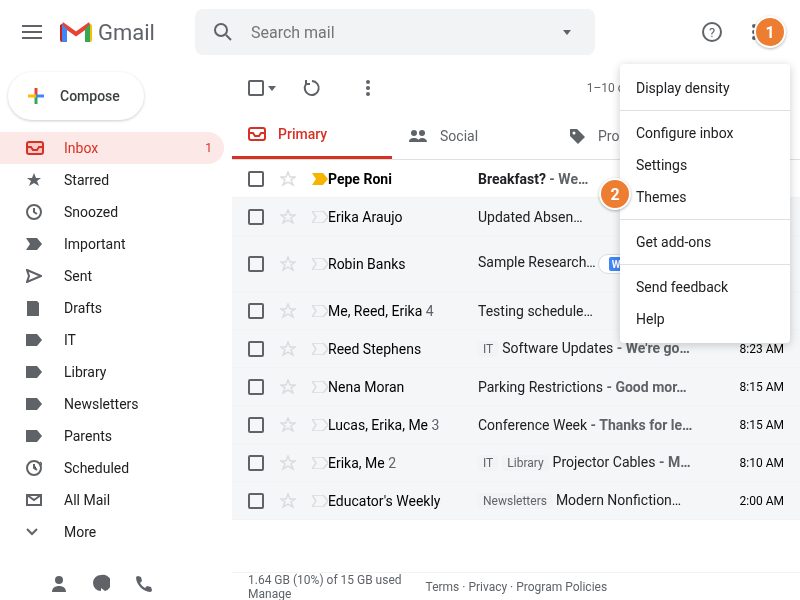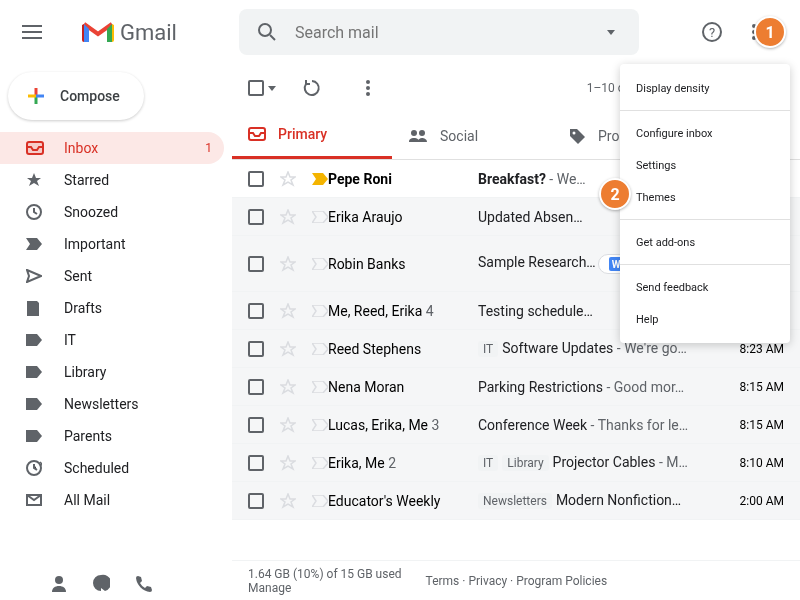--- a/index.html
+++ b/index.html
@@ -1,17 +1,17 @@
 <!DOCTYPE html>
 <html><head>
 <meta charset="utf-8">
 <style>
 * { margin: 0; padding: 0; box-sizing: border-box; font-family: 'Roboto', Arial, sans-serif; }
 body { width: 800px; height: 600px; overflow: hidden; background: #fff; position: relative; }
-.header { height: 64px; display: flex; align-items: center; padding: 0 8px; gap: 22px; }
+.header { height: 64px; display: flex; align-items: center; padding: 0 8px; }
 .hamburger { width: 48px; height: 48px; display: flex; align-items: center; justify-content: center; cursor: pointer; color: #5f6368; }
 .logo-wrap { display: flex; align-items: center; margin-left: 4px; }
 .logo-m { width: 32px; height: 24px; position: relative; }
 .logo-text { font-size: 22px; color: #5f6368; margin-left: 6px; font-weight: 400; }
 .search-bar { flex: 1; max-width: 400px; height: 46px; background: #f1f3f4; border-radius: 8px; display: flex; align-items: center; margin-left: 40px; padding: 0 8px; }
 .search-bar input { border: none; background: transparent; flex: 1; font-size: 16px; color: #5f6368; outline: none; padding: 0 8px; }
 .header-right { display: flex; align-items: center; margin-left: auto; gap: 8px; padding-right: 12px; }
 .icon-btn { width: 40px; height: 40px; display: flex; align-items: center; justify-content: center; border-radius: 50%; cursor: pointer; color: #5f6368; }
 .callout { width: 32px; height: 32px; border-radius: 50%; background: #ed7d31; color: #fff; display: flex; align-items: center; justify-content: center; font-weight: bold; font-size: 16px; border: 2px solid #fff; box-shadow: 0 1px 3px rgba(0,0,0,0.3); position: absolute; z-index: 200; }
 .main { display: flex; height: 536px; }
@@ -31,29 +31,29 @@
 .toolbar-right { margin-left: auto; display: flex; align-items: center; gap: 4px; font-size: 12px; color: #5f6368; }
 .tabs { height: 48px; display: flex; border-bottom: 1px solid #e0e0e0; }
 .tab { flex: 0 0 160px; display: flex; align-items: center; padding: 0 16px; font-size: 14px; color: #5f6368; cursor: pointer; gap: 12px; }
 .tab.active { color: #d93025; border-bottom: 3px solid #d93025; font-weight: 500; }
 .email-list { flex: 1; overflow: hidden; }
 .email-row { height: 38px; display: flex; align-items: center; padding: 0 16px; border-bottom: 1px solid #f1f3f4; font-size: 14px; cursor: pointer; background: #f5f6f7; }
 .email-row.unread { background: #fff; font-weight: 700; }
 .email-row .row-controls { display: flex; align-items: center; gap: 16px; width: 80px; }
 .email-sender { width: 150px; overflow: hidden; text-overflow: ellipsis; white-space: nowrap; }
 .email-subject { flex: 1; overflow: hidden; text-overflow: ellipsis; white-space: nowrap; color: #202124; }
-.email-snippet { color: #5f6368; font-weight: 400; }
+.email-snippet { color: #5f6368; font-weight: 700; }
 .email-time { width: 60px; text-align: right; font-size: 12px; }
 .chip { display: inline-flex; align-items: center; background: #f1f3f4; border-radius: 10px; padding: 2px 8px; font-size: 12px; color: #5f6368; margin-right: 4px; font-weight: 400; }
 .chip.small { border-radius: 3px; padding: 1px 5px; }
 .attachment-chip { display: inline-flex; align-items: center; background: #fff; border: 1px solid #dadce0; border-radius: 12px; padding: 2px 10px; font-size: 12px; margin-top: 0; gap: 6px; }
-.footer { height: 40px; display: flex; align-items: center; font-size: 12px; color: #5f6368; padding: 0 16px; gap: 24px; border-top: 1px solid #f1f3f4; }
+.footer { height: 28px; display: flex; align-items: center; font-size: 12px; color: #5f6368; padding: 0 16px; gap: 24px; border-top: 1px solid #f1f3f4; }
 .sidebar-footer { position: absolute; bottom: 8px; left: 50px; display: flex; gap: 24px; color: #5f6368; }
 .settings-menu { position: absolute; top: 64px; right: 10px; width: 170px; background: #fff; box-shadow: 0 2px 10px rgba(0,0,0,0.2); border-radius: 4px; padding: 8px 0; z-index: 100; }
-.menu-item { height: 32px; display: flex; align-items: center; padding: 0 16px; font-size: 11px; color: #202124; cursor: pointer; position: relative; }
+.menu-item { height: 32px; display: flex; align-items: center; padding: 0 16px; font-size: 14px; color: #202124; cursor: pointer; position: relative; }
 .menu-divider { height: 1px; background: #e0e0e0; margin: 6px 0; }
 svg { display: block; }
 .star { color: #dadce0; }
 .dropdown-caret { width: 0; height: 0; border-left: 4px solid transparent; border-right: 4px solid transparent; border-top: 5px solid #5f6368; }
 .row-tall { height: 56px; }
 .row-tall .email-subject { display: flex; flex-direction: row; align-items: flex-start; gap: 2px; }
 </style>
 </head>
 <body>
 
@@ -217,20 +217,28 @@
         </div>
         <div class="nav-item">
           <span class="nav-icon">
             <svg width="16" height="12">
               <rect x="1" y="1" width="14" height="10" stroke="currentColor" stroke-width="2" fill="none"></rect>
               <path d="M1 1l7 5 7-5" stroke="currentColor" stroke-width="2" fill="none"></path>
             </svg>
           </span>
           <span>All Mail</span>
         </div>
+        <div class="nav-item">
+          <span class="nav-icon">
+            <svg width="12" height="8">
+              <path d="M1 1l5 5 5-5" stroke="currentColor" stroke-width="2" fill="none"></path>
+            </svg>
+          </span>
+          <span>More</span>
+        </div>
       </div>
   </div>
 
   <div class="content">
     <div class="toolbar">
       <div class="toolbar-left">
         <div style="display:flex;align-items:center;gap:4px">
           <div class="checkbox"></div>
           <div class="dropdown-caret"></div>
         </div>

